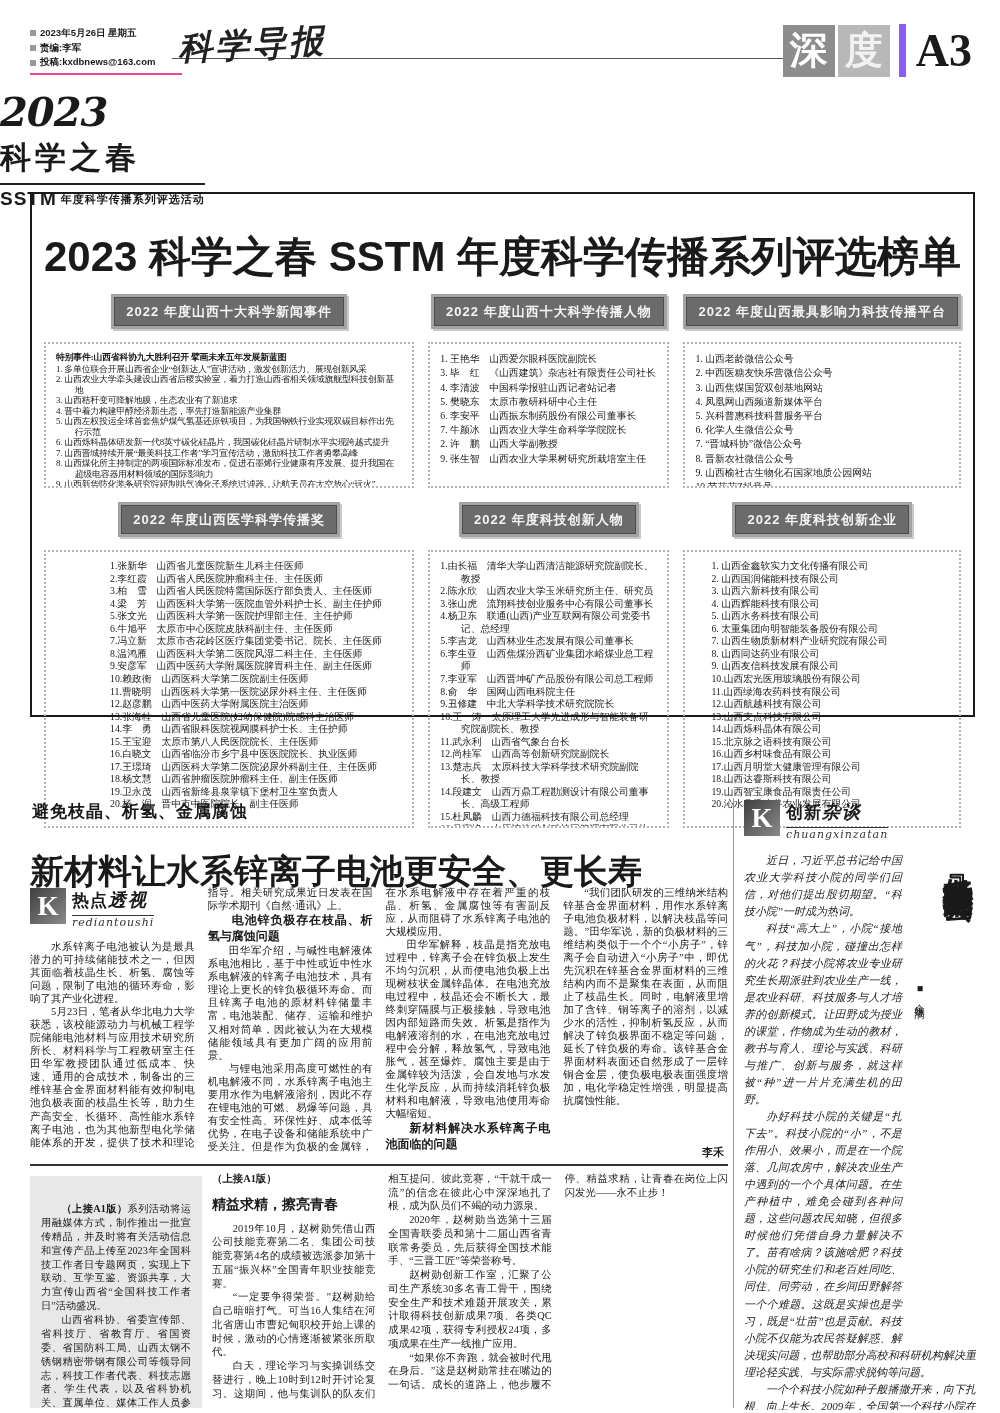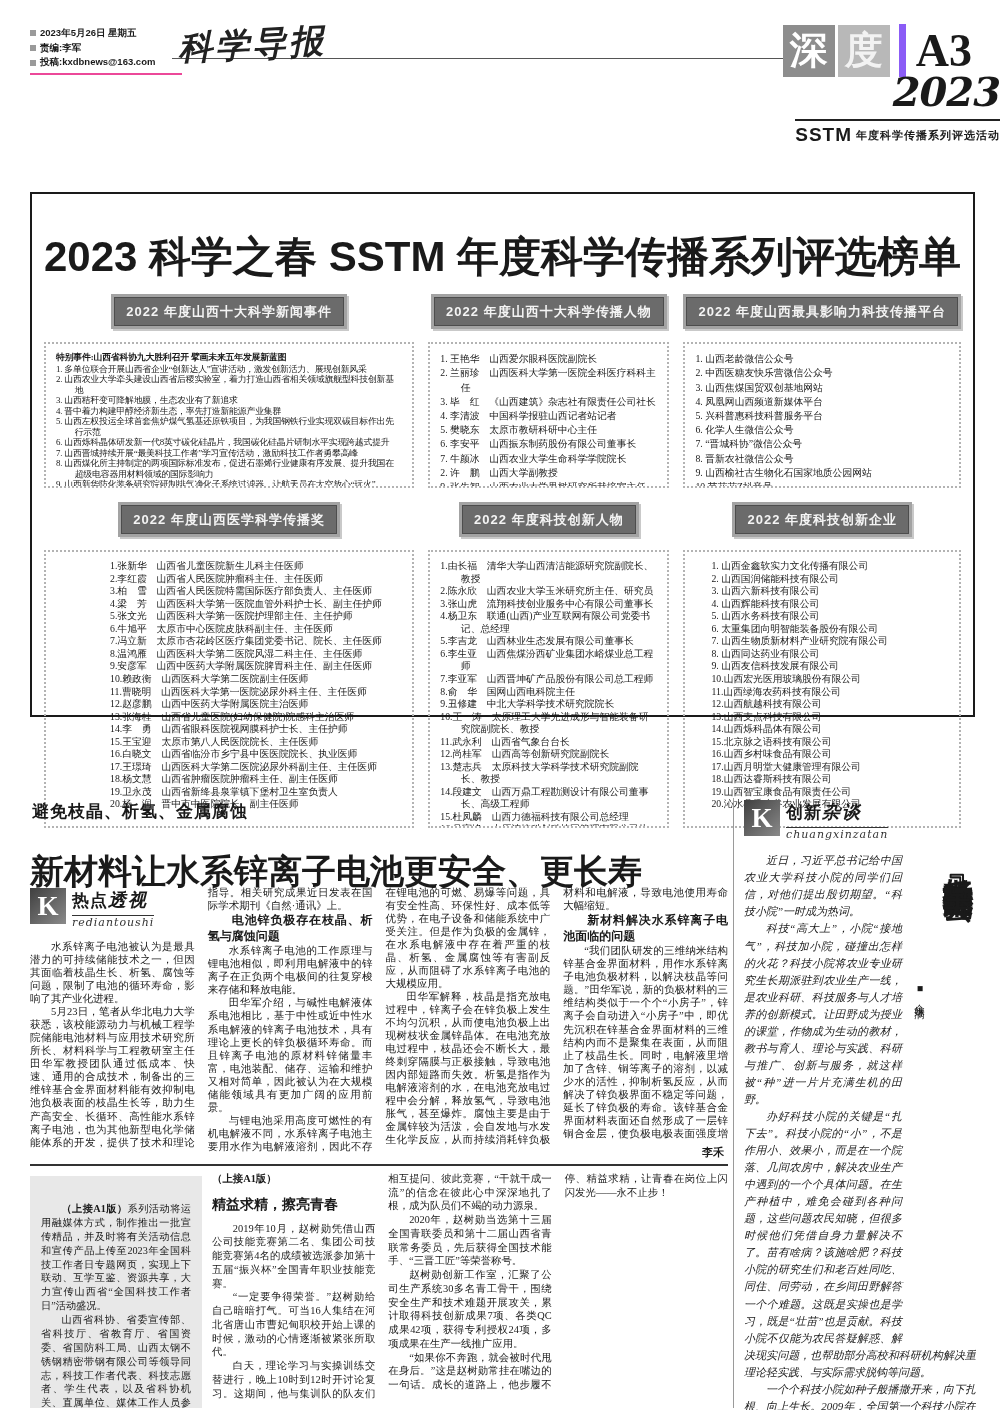--- a/index.html
+++ b/index.html
@@ -15,21 +15,21 @@
             letter-spacing:3px;transform:rotate(-3deg);color:#222;z-index:2;}
   .header-rule{position:absolute;left:172px;top:58px;width:640px;height:1px;background:#555;}
   .pageno-box{position:absolute;right:28px;top:24px;display:flex;align-items:center;z-index:2;}
   .depth{width:52px;height:52px;display:flex;align-items:center;justify-content:center;
          font:900 38px "Liberation Serif",serif;color:#fff;}
   .depth.d1{background:#8d8d8d;}
   .depth.d2{background:#b8b8b8;color:#f2f2f2;margin-left:3px;}
   .a3{font:900 46px "Liberation Serif",serif;border-left:7px solid #8b5cf6;padding-left:10px;margin-left:9px;}
 
   
-  .event-logo{position:absolute;left:0;right:0;top:68px;text-align:right;z-index:3;line-height:1;}
+  .event-logo{position:absolute;left:0;right:0;top:88px;text-align:left;z-index:3;line-height:1;}
   .logo-year{font:italic 900 40px "DejaVu Serif",serif;letter-spacing:-1px;}
   .logo-name{font:900 31px "Liberation Serif",serif;letter-spacing:4px;margin-top:2px;}
   .logo-sub{display:inline-block;margin-top:4px;border-top:2px solid #222;padding-top:3px;
             font:bold 11px "Liberation Sans",sans-serif;letter-spacing:1px;}
   .logo-sub .sstm{font-size:19px;vertical-align:-2px;margin-right:4px;}
 
   
   .award-box{position:absolute;left:30px;top:192px;width:945px;height:525px;border:2px solid #1a1a1a;
              box-sizing:border-box;padding:40px 10px 6px;background:#fff;}
   .award-title{text-align:center;font:900 42px/1.1 "Liberation Sans",sans-serif;margin:0 0 14px;}
@@ -112,20 +112,21 @@
   <div class="masthead">科学导报</div>
   <div class="header-rule"></div>
   <div class="pageno-box">
     <div class="depth d1">深</div>
     <div class="depth d2">度</div>
     <div class="a3">A3</div>
   </div>
 
   <div class="event-logo">
     <div class="logo-year">2023</div>
+    <div class="logo-name">科学之春</div>
     <div class="logo-sub"><span class="sstm">SSTM</span><span>年度科学传播系列评选活动</span></div>
   </div>
 
   <div class="award-box">
     <h1 class="award-title">2023 科学之春 SSTM 年度科学传播系列评选榜单</h1>
     <div class="award-grid">
 
       <div class="sec r1">
         <div class="chip">2022 年度山西十大科学新闻事件</div>
         <div class="dotted list-news">
@@ -143,21 +144,20 @@
               <p class="li">10.2022年山西省药品科技活动周系列科普宣讲活动举办，提高群众用药安全科学素养</p>
             </div>
         </div>
       </div>
 
       <div class="sec r1">
         <div class="chip">2022 年度山西十大科学传播人物</div>
         <div class="dotted list-mid">
           <div>
               <p class="li">1. 王艳华　山西爱尔眼科医院副院长</p>
-              <p class="li">2. 兰丽珍　山西医科大学第一医院全科医疗科科主任</p>
               <p class="li">3. 毕　红　《山西建筑》杂志社有限责任公司社长</p>
               <p class="li">4. 李清波　中国科学报驻山西记者站记者</p>
               <p class="li">5. 樊晓东　太原市教研科研中心主任</p>
               <p class="li">6. 李安平　山西振东制药股份有限公司董事长</p>
               <p class="li">7. 牛颜冰　山西农业大学生命科学学院院长</p>
               <p class="li">2. 许　鹏　山西大学副教授</p>
               <p class="li">9. 张生智　山西农业大学果树研究所栽培室主任</p>
             </div>
         </div>
       </div>
@@ -273,21 +273,20 @@
         <div class="col-title"><span>热点</span><span class="script">透视</span></div>
         <div class="col-pinyin">rediantoushi</div>
       </div>
     </div>
     <div>
         <p>水系锌离子电池被认为是最具潜力的可持续储能技术之一，但因其面临着枝晶生长、析氢、腐蚀等问题，限制了电池的循环寿命，影响了其产业化进程。</p>
         <p>5月23日，笔者从华北电力大学获悉，该校能源动力与机械工程学院储能电池材料与应用技术研究所所长、材料科学与工程教研室主任田华军教授团队通过低成本、快速、通用的合成技术，制备出的三维锌基合金界面材料能有效抑制电池负极表面的枝晶生长等，助力生产高安全、长循环、高性能水系锌离子电池，也为其他新型电化学储能体系的开发，提供了技术和理论指导。相关研究成果近日发表在国际学术期刊《自然·通讯》上。</p>
       </div>
     <p class="subhead">电池锌负极存在枝晶、析氢与腐蚀问题</p>
     <div>
-        <p>水系锌离子电池的工作原理与锂电池相似，即利用电解液中的锌离子在正负两个电极间的往复穿梭来存储和释放电能。</p>
         <p>田华军介绍，与碱性电解液体系电池相比，基于中性或近中性水系电解液的锌离子电池技术，具有理论上更长的锌负极循环寿命。而且锌离子电池的原材料锌储量丰富，电池装配、储存、运输和维护又相对简单，因此被认为在大规模储能领域具有更加广阔的应用前景。</p>
         <p>与锂电池采用高度可燃性的有机电解液不同，水系锌离子电池主要用水作为电解液溶剂，因此不存在锂电池的可燃、易爆等问题，具有安全性高、环保性好、成本低等优势，在电子设备和储能系统中广受关注。但是作为负极的金属锌，在水系电解液中存在着严重的枝晶、析氢、金属腐蚀等有害副反应，从而阻碍了水系锌离子电池的大规模应用。</p>
         <p>田华军解释，枝晶是指充放电过程中，锌离子会在锌负极上发生不均匀沉积，从而使电池负极上出现树枝状金属锌晶体。在电池充放电过程中，枝晶还会不断长大，最终刺穿隔膜与正极接触，导致电池因内部短路而失效。析氢是指作为电解液溶剂的水，在电池充放电过程中会分解，释放氢气，导致电池胀气，甚至爆炸。腐蚀主要是由于金属锌较为活泼，会自发地与水发生化学反应，从而持续消耗锌负极材料和电解液，导致电池使用寿命大幅缩短。</p>
       </div>
     <p class="subhead">新材料解决水系锌离子电池面临的问题</p>
     <div>
         <p>“我们团队研发的三维纳米结构锌基合金界面材料，用作水系锌离子电池负极材料，以解决枝晶等问题。”田华军说，新的负极材料的三维结构类似于一个个“小房子”，锌离子会自动进入“小房子”中，即优先沉积在锌基合金界面材料的三维结构内而不是聚集在表面，从而阻止了枝晶生长。同时，电解液里增加了含锌、铜等离子的溶剂，以减少水的活性，抑制析氢反应，从而解决了锌负极界面不稳定等问题，延长了锌负极的寿命。该锌基合金界面材料表面还自然形成了一层锌铜合金层，使负极电极表面强度增加，电化学稳定性增强，明显提高抗腐蚀性能。</p>
       </div>
     <div class="byline">李禾</div>
   </div>

